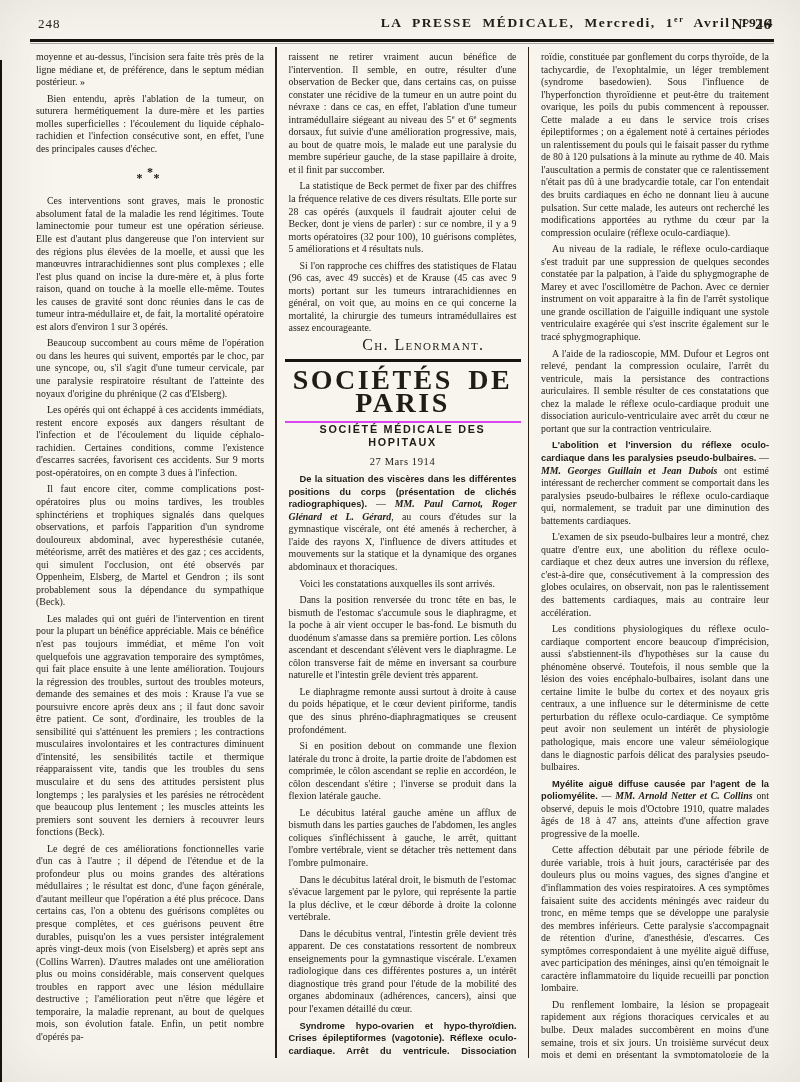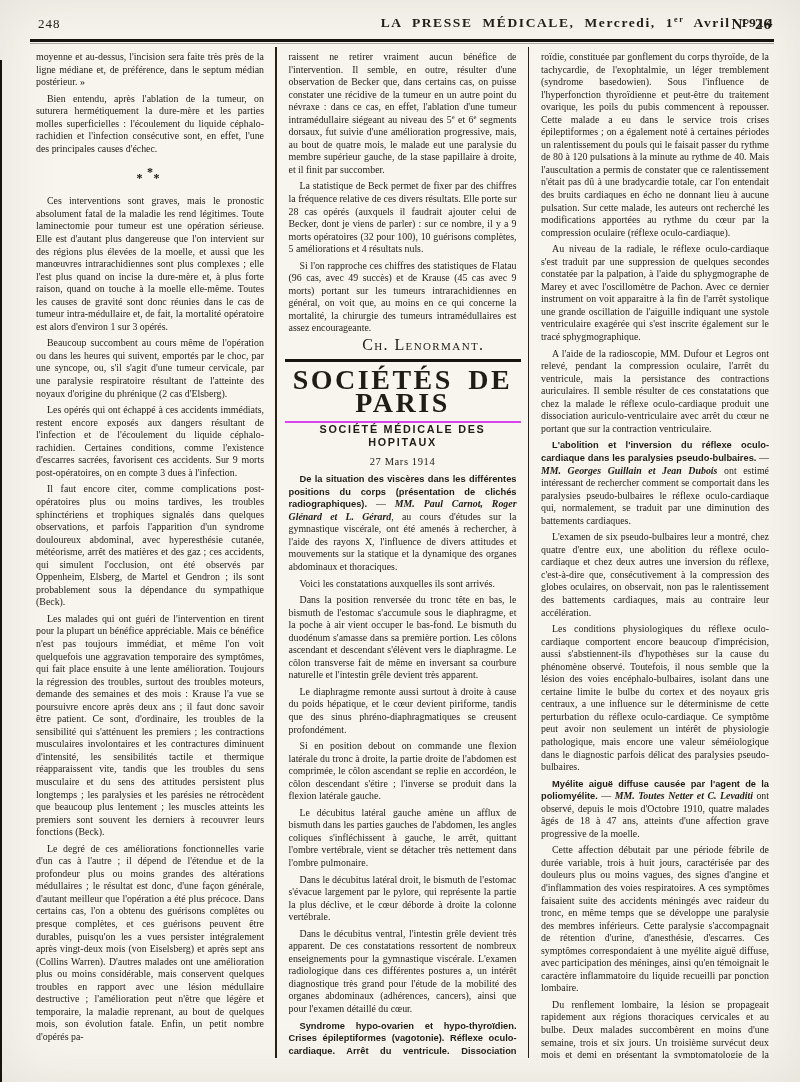--- a/index.html
+++ b/index.html
@@ -90,19 +90,19 @@
         <p class="p indent"><span class="seg-lead">Syndrome hypo-ovarien et hypo-thyroïdien. Crises épileptiformes (vagotonie). Réflexe oculo-cardiaque. Arrêt du ventricule. Dissociation auriculo-ventriculaire.</span><span> — </span><span class="seg-bi">MM. Henri Dufour et Legros</span><span>. Il s'agit d'une malade de 22 ans qui, à la suite d'une fausse couche de trois mois, survenue en Juin 1913, a vu ses règles disparaitre complètement en même temps qu'elle assistait à la chute des poils du pubis, des aisselles et parallèlement des cheveux (disparition des caaactères sexuels secondaires).</span></p>
       </div>
     <div class="col-divider"></div>
     <div class="col">
         <p class="p"><span>roïdie, constituée par gonflement du corps thyroïde, de la tachycardie, de l'exophtalmie, un léger tremblement (syndrome basedowien). Sous l'influence de l'hyperfonction thyroïdienne et peut-être du traitement ovarique, les poils du pubis commencent à repousser. Cette malade a eu dans le service trois crises épileptiformes ; on a également noté à certaines périodes un ralentissement du pouls qui le faisait passer du rythme de 80 à 120 pulsations à la minute au rythme de 40. Mais l'auscultation a permis de constater que ce ralentissement n'était pas dû à une bradycardie totale, car l'on entendait des bruits cardiaques en écho ne donnant lieu à aucune pulsation. Sur cette malade, les auteurs ont recherché les modifications apportées au rythme du cœur par la compression oculaire (réflexe oculo-cardiaque).</span></p>
         <p class="p indent"><span>Au niveau de la radiale, le réflexe oculo-cardiaque s'est traduit par une suppression de quelques secondes constatée par la palpation, à l'aide du sphygmographe de Marey et avec l'oscillomètre de Pachon. Avec ce dernier instrument on voit apparaitre à la fin de l'arrêt systolique une grande oscillation de l'aiguille indiquant une systole ventriculaire exagérée qui s'est inscrite également sur le tracé sphygmographique.</span></p>
         <p class="p indent"><span>A l'aide de la radioscopie, MM. Dufour et Legros ont relevé, pendant la compression oculaire, l'arrêt du ventricule, mais la persistance des contractions auriculaires. Il semble résulter de ces constatations que chez la malade le réflexe oculo-cardiaque produit une dissociation auriculo-ventriculaire avec arrêt du cœur ne portant que sur la contraction ventriculaire.</span></p>
         <p class="p indent"><span class="seg-lead">L'abolition et l'inversion du réflexe oculo-cardiaque dans les paralysies pseudo-bulbaires.</span><span> — </span><span class="seg-bi">MM. Georges Guillain et Jean Dubois</span><span> ont estimé intéressant de rechercher comment se comportait dans les paralysies pseudo-bulbaires le réflexe oculo-cardiaque qui, normalement, se traduit par une diminution des battements cardiaques.</span></p>
         <p class="p indent"><span>L'examen de six pseudo-bulbaires leur a montré, chez quatre d'entre eux, une abolition du réflexe oculo-cardiaque et chez deux autres une inversion du réflexe, c'est-à-dire que, consécutivement à la compression des globes oculaires, on observait, non pas le ralentissement des battements cardiaques, mais au contraire leur accélération.</span></p>
         <p class="p indent"><span>Les conditions physiologiques du réflexe oculo-cardiaque comportent encore beaucoup d'imprécision, aussi s'abstiennent-ils d'hypothèses sur la cause du phénomène observé. Toutefois, il nous semble que la lésion des voies encéphalo-bulbaires, isolant dans une certaine limite le bulbe du cortex et des noyaux gris centraux, a une influence sur le déterminisme de cette perturbation du réflexe oculo-cardiaque. Ce symptôme peut avoir non seulement un intérêt de physiologie pathologique, mais encore une valeur séméiologique dans le diagnostic parfois délicat des paralysies pseudo-bulbaires.</span></p>
-        <p class="p indent"><span class="seg-lead">Myélite aiguë diffuse causée par l'agent de la poliomyélite.</span><span> — </span><span class="seg-bi">MM. Toutes Netter et C. Levaditi</span><span> ont observé, depuis le mois d'Octobre 1910, quatre malades âgés de 18 à 47 ans, atteints d'une affection grave progressive de la moelle.</span></p>
+        <p class="p indent"><span class="seg-lead">Myélite aiguë diffuse causée par l'agent de la poliomyélite.</span><span> — </span><span class="seg-bi">MM. Arnold Netter et C. Collins</span><span> ont observé, depuis le mois d'Octobre 1910, quatre malades âgés de 18 à 47 ans, atteints d'une affection grave progressive de la moelle.</span></p>
         <p class="p indent"><span>Cette affection débutait par une période fébrile de durée variable, trois à huit jours, caractérisée par des douleurs plus ou moins vagues, des signes d'angine et d'inflammation des voies respiratoires. A ces symptômes faisaient suite des accidents méningés avec raideur du tronc, en même temps que se développe une paralysie des membres inférieurs. Cette paralysie s'accompagnait de rétention d'urine, d'anesthésie, d'escarres. Ces symptômes correspondaient à une myélite aiguë diffuse, avec participation des méninges, ainsi qu'en témoignait le caractère inflammatoire du liquide recueilli par ponction lombaire.</span></p>
         <p class="p indent"><span>Du renflement lombaire, la lésion se propageait rapidement aux régions thoraciques cervicales et au bulbe. Deux malades succombèrent en moins d'une semaine, trois et six jours. Un troisième survécut deux mois et demi en présentant la symptomatologie de la myélite transverse. La quatrième guérit sans conserver un trouble quelconque. Ces deux malades avaient reçu dans le canal rachidien le sérum de sujets anciennement atteints de paralysie infantile.</span></p>
         <p class="p indent"><span>Les lésions de la moelle de ces quatre malades étaient sous la dépendance du virus de la poliomyélite, comme dans d'autres formes, dont Médin avait déjà affirmé la relation avec la même infection.</span></p>
       </div>
   </div>
 </div>
 
 </body></html>

